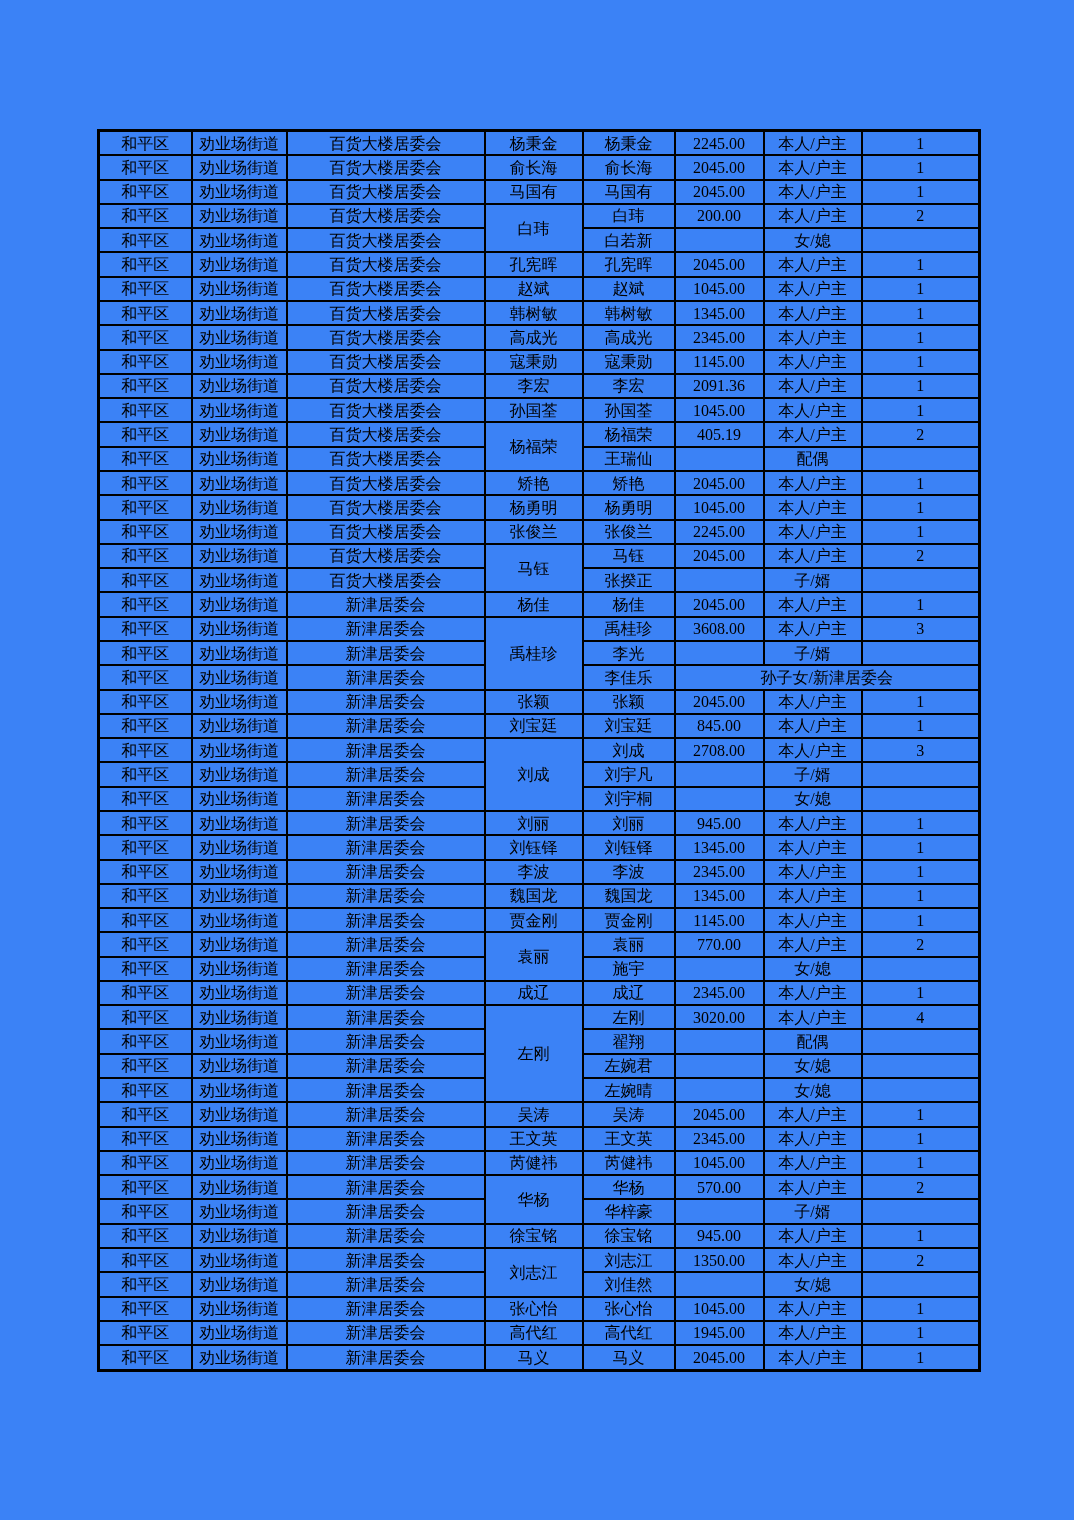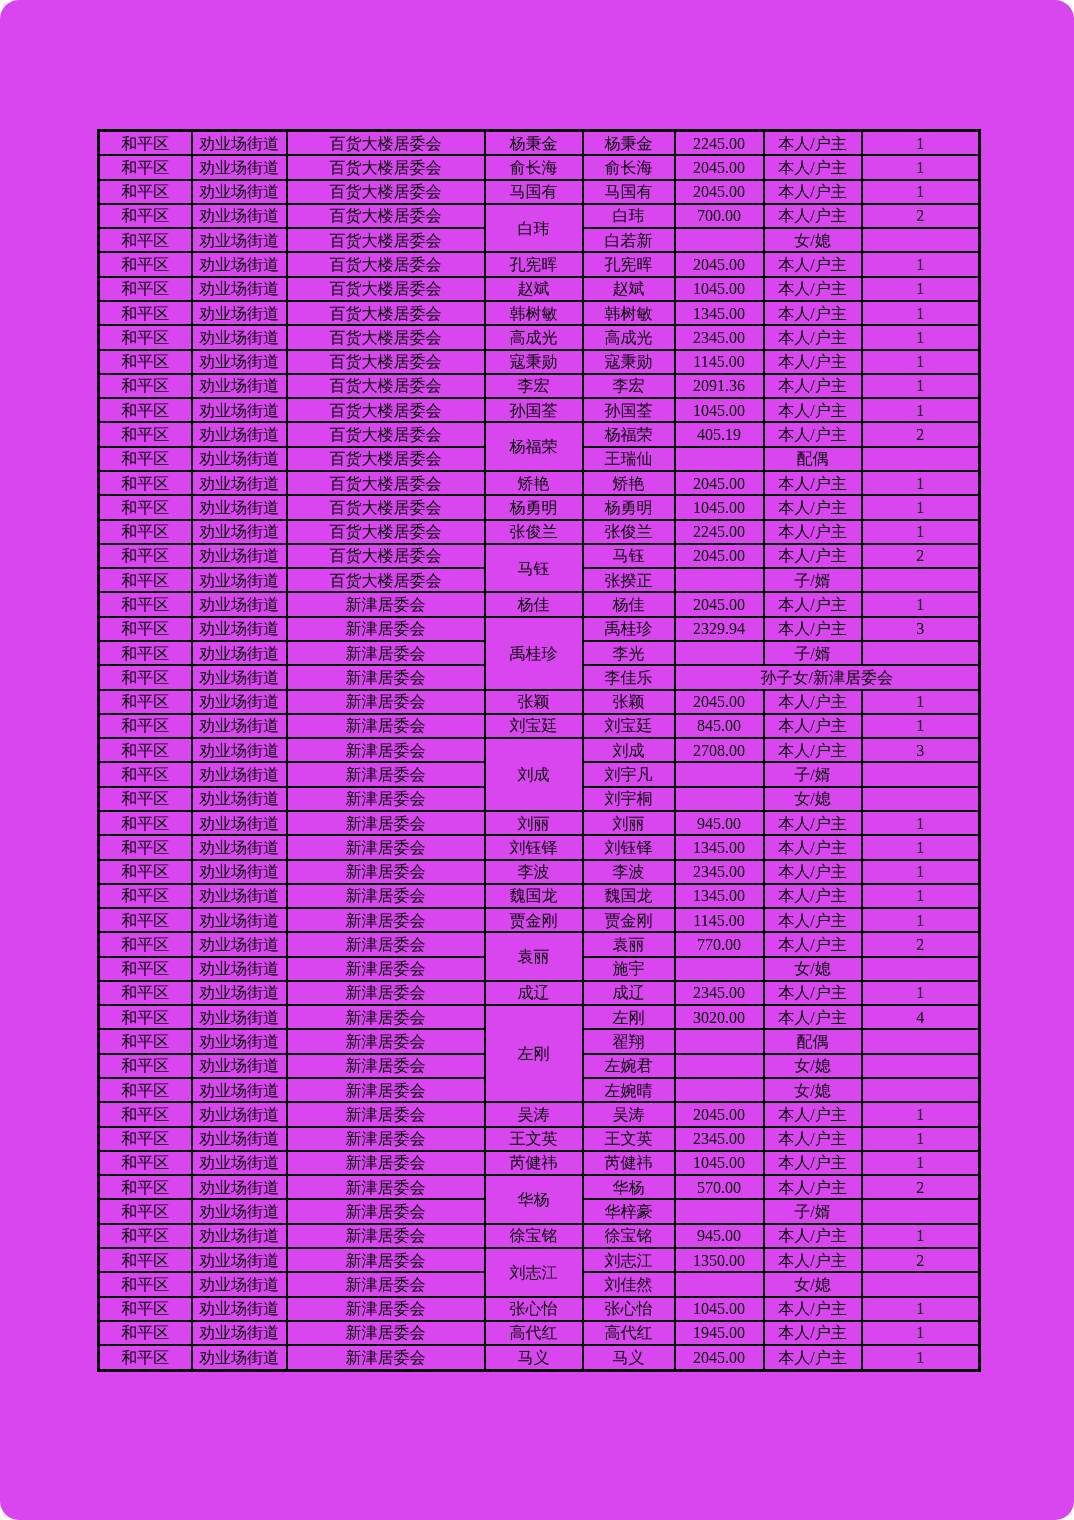--- a/index.html
+++ b/index.html
@@ -2,21 +2,21 @@
 <html><head>
 <meta charset="utf-8">
 <style>
   html,body{margin:0;padding:0;}
   body{
     width:1074px;height:1520px;
     background:#ffffff;
     position:relative;
     font-family:"Liberation Serif","DejaVu Serif",serif;
   }
-  .page{position:absolute;inset:0;background:#d946ef;border-radius:19px;}
+  .page{position:absolute;inset:0;background:#3b82f6;}
   table.grid{
     position:absolute;left:97px;top:129px;
     width:881px;height:1243px;
     border-collapse:collapse;table-layout:fixed;
     border:3px solid #000000;
   }
   table.grid td{
     border:2px solid #000000;
     text-align:center;vertical-align:middle;
     font-size:16px;line-height:1.2;color:#000000;
@@ -68,21 +68,21 @@
           <td>2045.00</td>
           <td>本人/户主</td>
           <td>1</td>
         </tr>
         <tr>
           <td>和平区</td>
           <td>劝业场街道</td>
           <td>百货大楼居委会</td>
           <td rowspan="2">白玮</td>
           <td>白玮</td>
-          <td>700.00</td>
+          <td>200.00</td>
           <td>本人/户主</td>
           <td>2</td>
         </tr>
         <tr>
           <td>和平区</td>
           <td>劝业场街道</td>
           <td>百货大楼居委会</td>
           <td>白若新</td>
           <td></td>
           <td>女/媳</td>
@@ -235,21 +235,21 @@
           <td>2045.00</td>
           <td>本人/户主</td>
           <td>1</td>
         </tr>
         <tr>
           <td>和平区</td>
           <td>劝业场街道</td>
           <td>新津居委会</td>
           <td rowspan="3">禹桂珍</td>
           <td>禹桂珍</td>
-          <td>2329.94</td>
+          <td>3608.00</td>
           <td>本人/户主</td>
           <td>3</td>
         </tr>
         <tr>
           <td>和平区</td>
           <td>劝业场街道</td>
           <td>新津居委会</td>
           <td>李光</td>
           <td></td>
           <td>子/婿</td>

